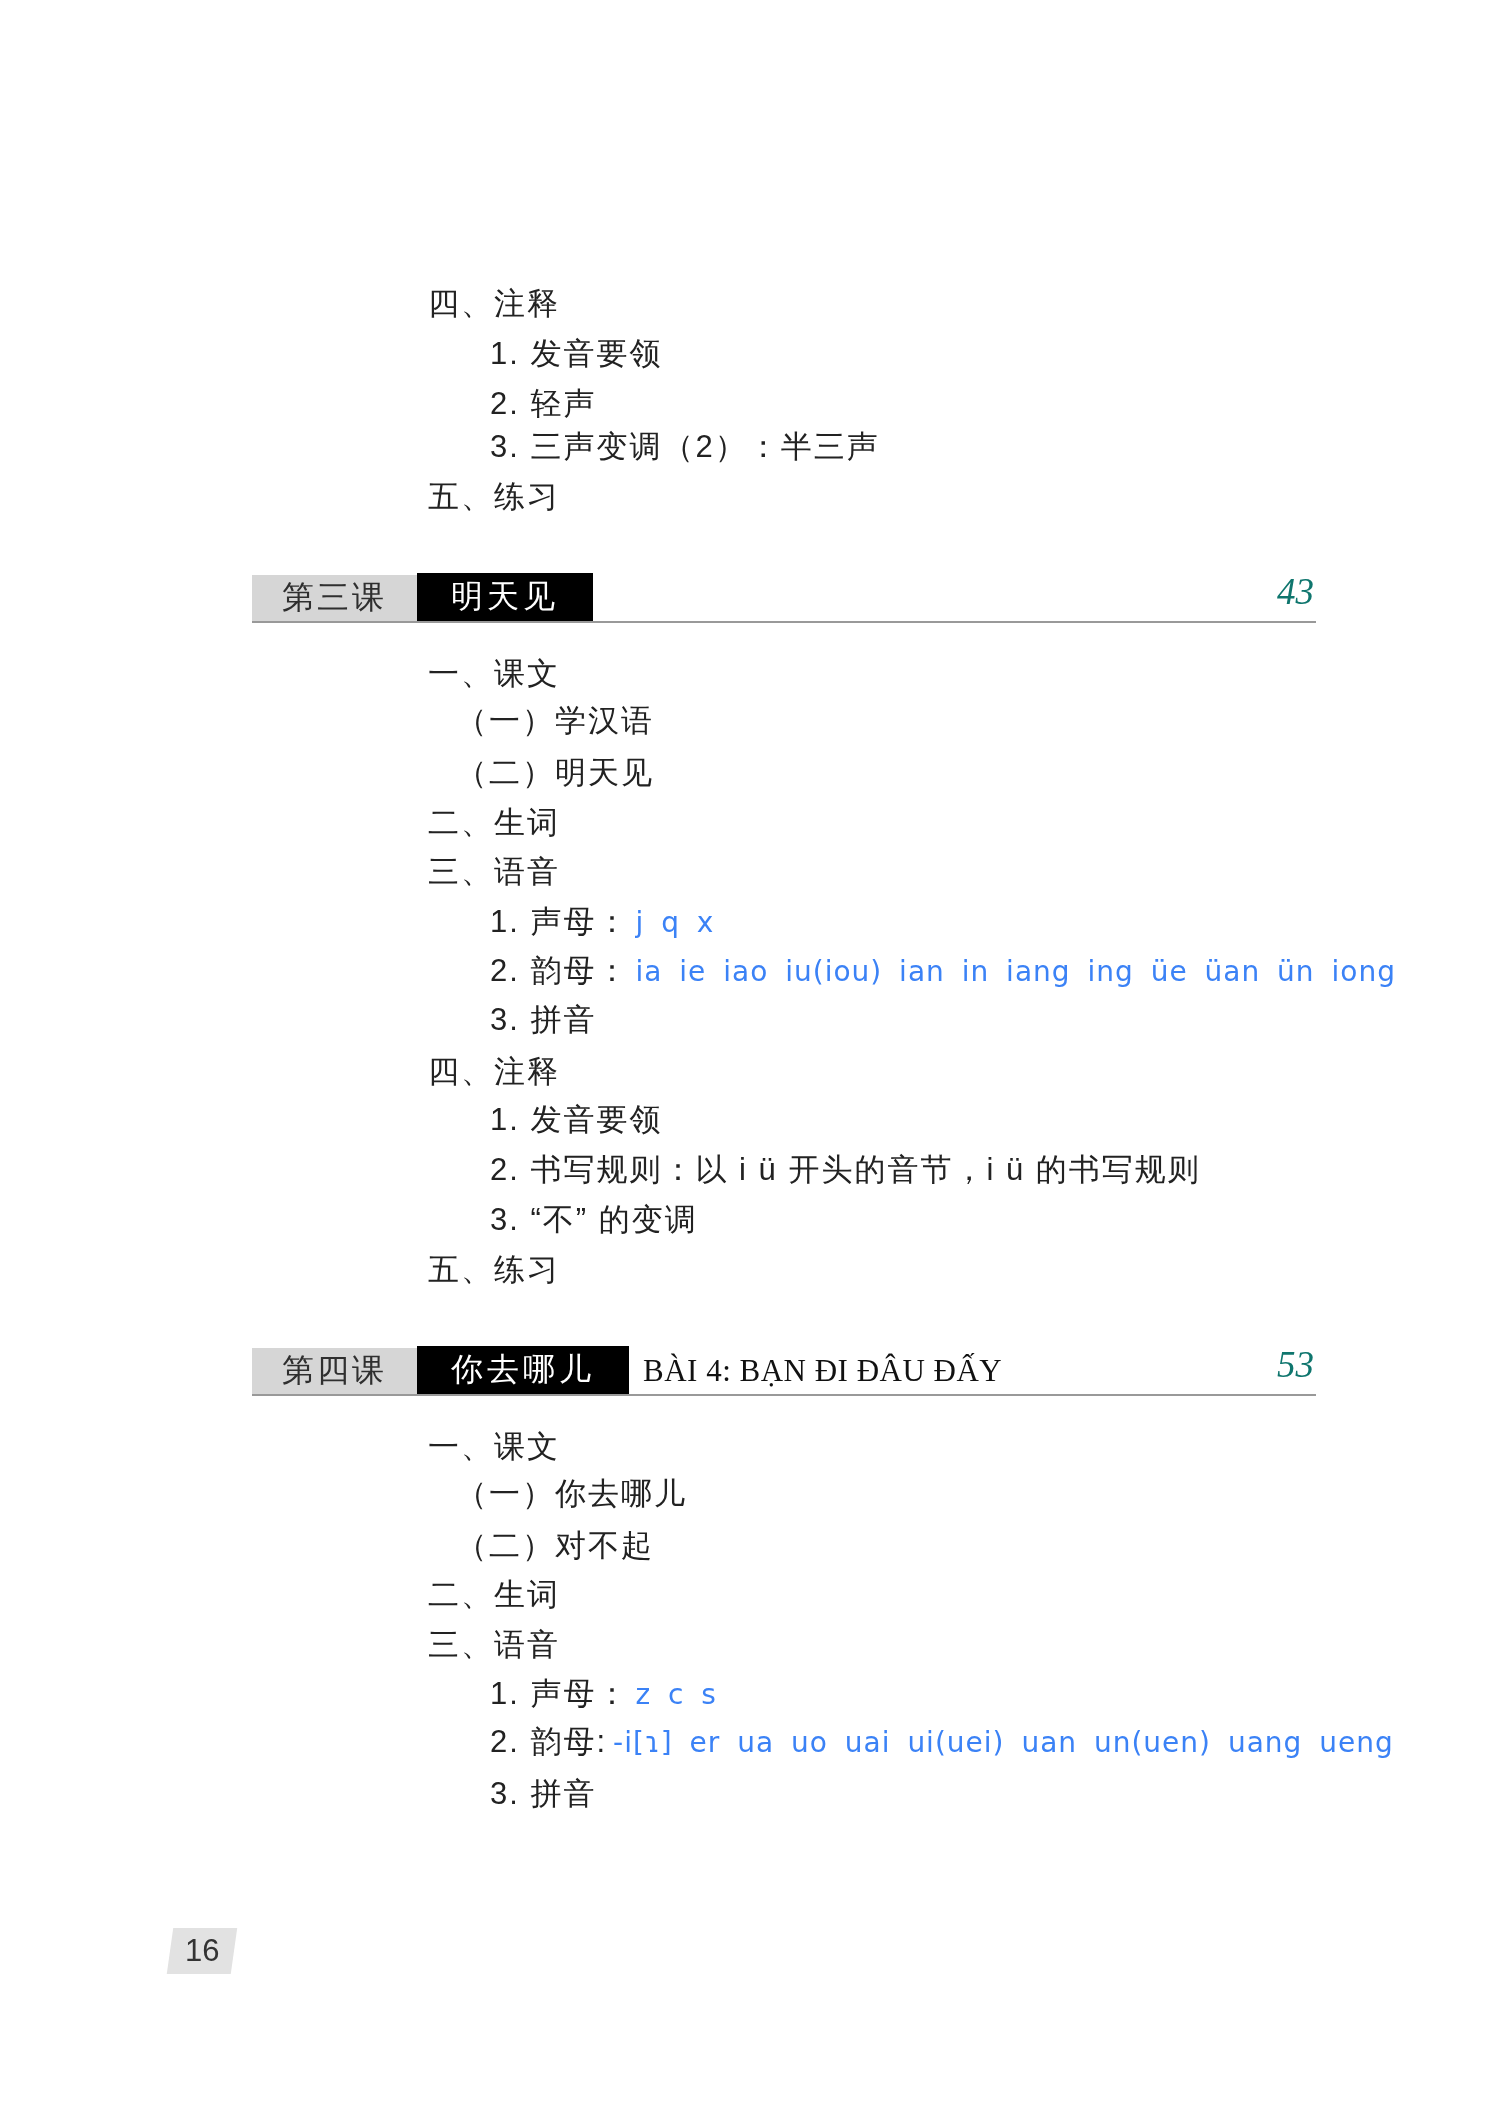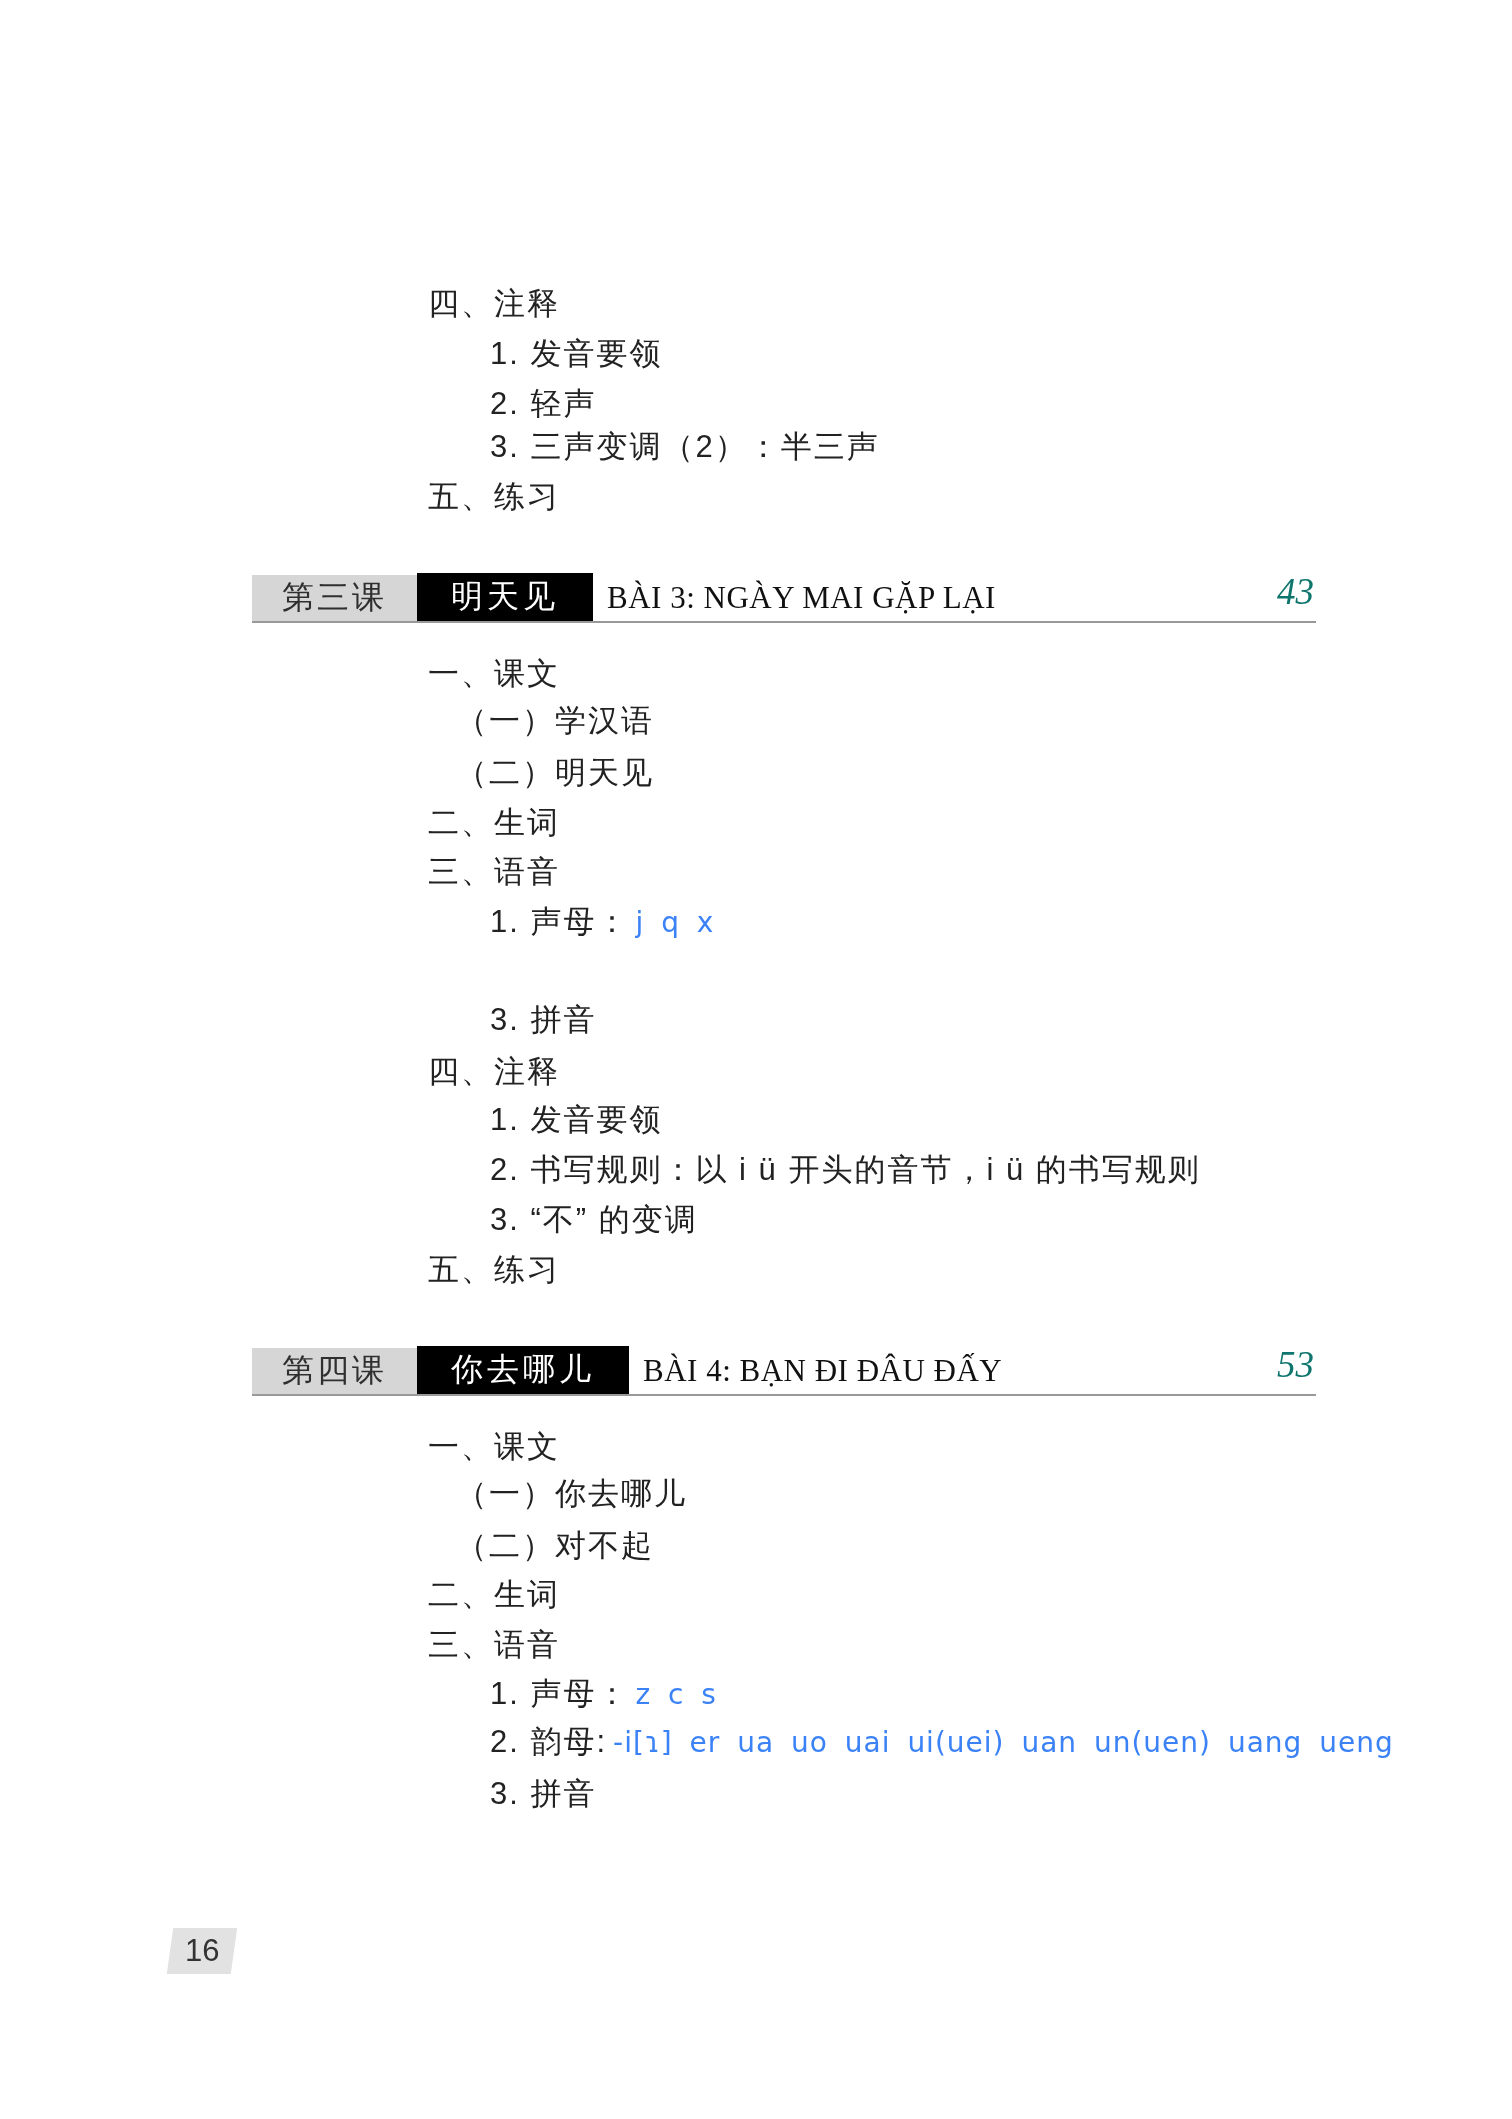--- a/index.html
+++ b/index.html
@@ -106,30 +106,30 @@
   <div class="ln i3" style="top:426px"><span class="zh">3. 三声变调（2）：半三声</span></div>
   <div class="ln i1" style="top:476px"><span class="zh">五、练习</span></div>
 
   <div class="lesson-header" style="top:575px">
     <div class="tab-light">
         <span>第三课</span>
       </div>
     <div class="tab-dark">
         <span>明天见</span>
       </div>
-    <div class="title-vi">BÀI 3: NGÀY MAI GẶP LẠI</div>
     <div class="page-ref">43</div>
   </div>
 
   <div class="ln i1" style="top:653px"><span class="zh">一、课文</span></div>
   <div class="ln i2" style="top:700px"><span class="zh">（一）学汉语</span></div>
   <div class="ln i2" style="top:752px"><span class="zh">（二）明天见</span></div>
   <div class="ln i1" style="top:802px"><span class="zh">二、生词</span></div>
   <div class="ln i1" style="top:851px"><span class="zh">三、语音</span></div>
   <div class="ln i3" style="top:901px"><span class="zh">1. 声母：</span><span class="latin">j q x</span></div>
+  <div class="ln i3" style="top:950px"><span class="zh">2. 韵母：</span><span class="latin">ia ie iao iu(iou) ian in iang ing üe üan ün iong</span></div>
   <div class="ln i3" style="top:999px"><span class="zh">3. 拼音</span></div>
   <div class="ln i1" style="top:1051px"><span class="zh">四、注释</span></div>
   <div class="ln i3" style="top:1099px"><span class="zh">1. 发音要领</span></div>
   <div class="ln i3" style="top:1149px"><span class="zh">2. 书写规则：以 i ü 开头的音节，i ü 的书写规则</span></div>
   <div class="ln i3" style="top:1199px"><span class="zh">3. “不” 的变调</span></div>
   <div class="ln i1" style="top:1249px"><span class="zh">五、练习</span></div>
 
   <div class="lesson-header" style="top:1348px">
     <div class="tab-light">
         <span>第四课</span>

